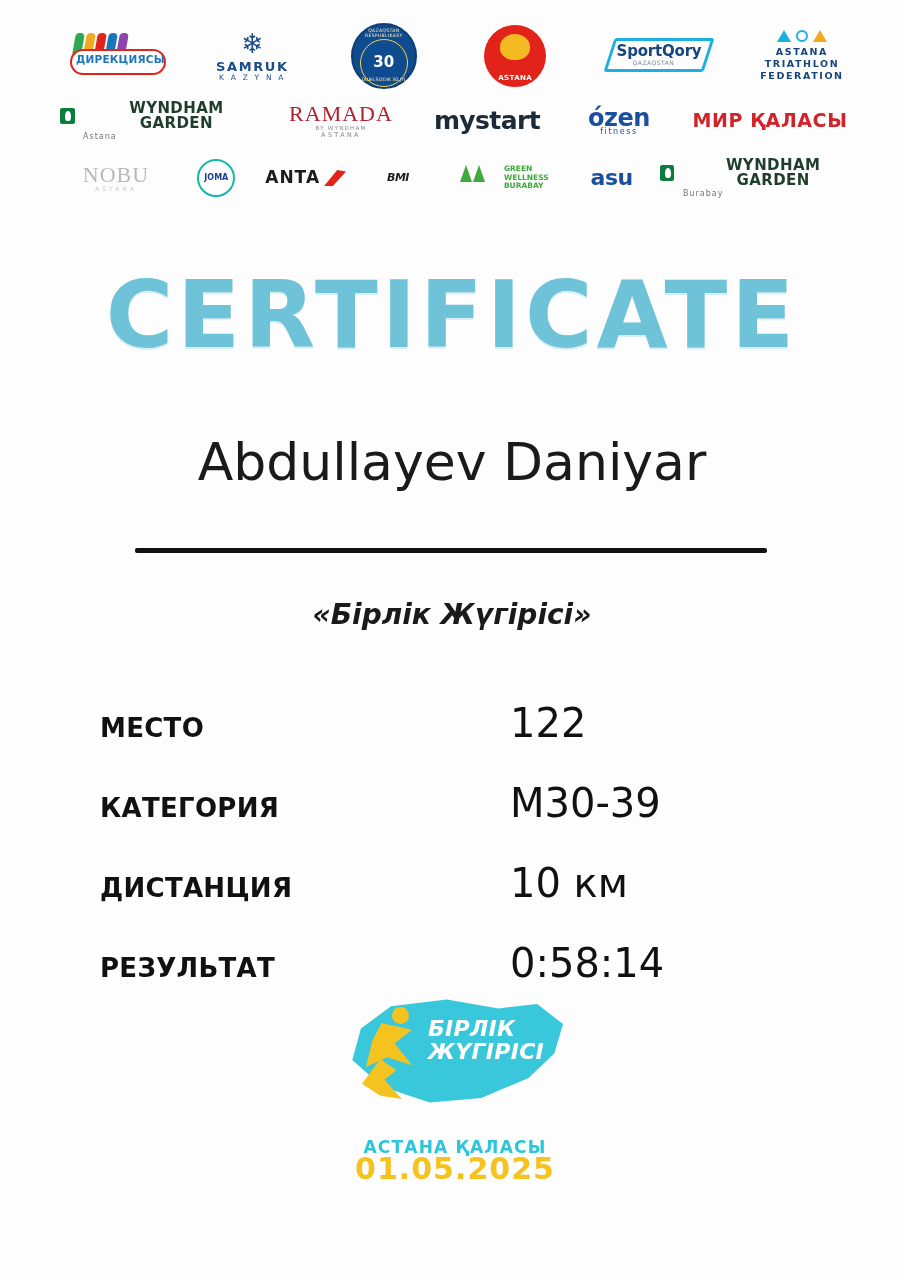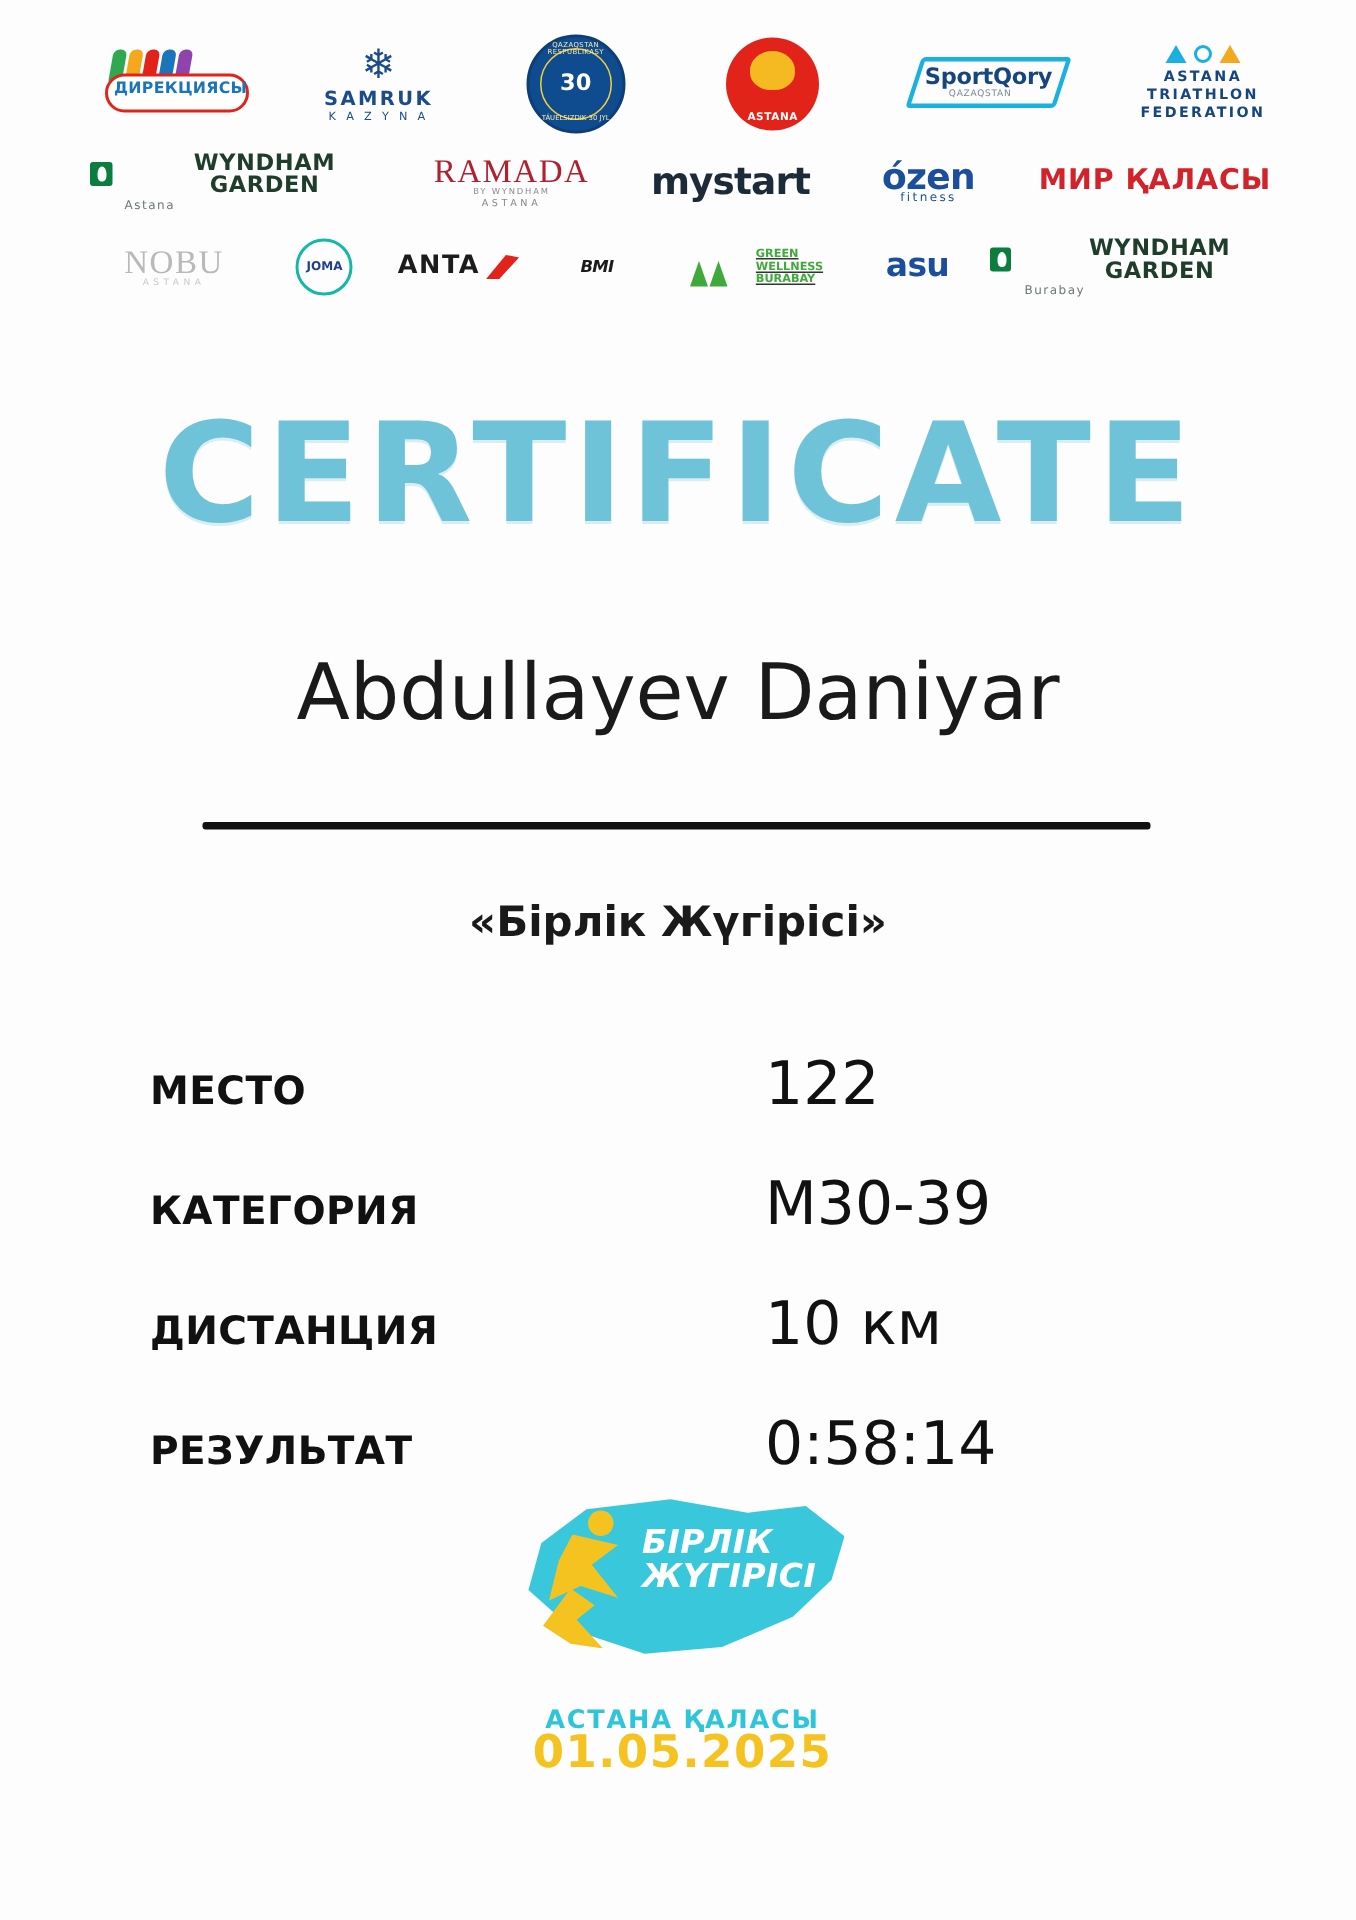--- a/index.html
+++ b/index.html
@@ -85,21 +85,21 @@
   }
   .logo-samruk .sub {
     font-size: 7.5px; color: #1a4c8b; letter-spacing: 2.2px; margin-top: 1px;
   }
 
   .logo-seal { width: 94px; }
   .seal {
     width: 66px; height: 66px; border-radius: 50%;
     background: #0f4c8f;
     border: 2px solid #0d3e76;
-    display: flex; align-items: center; justify-content: center;
+    display: flex; align-items: flex-end; justify-content: center;
     position: relative;
     color: #f4d03f;
   }
   .seal .inner {
     width: 48px; height: 48px; border-radius: 50%;
     border: 1px solid #f4d03f;
     display: flex; align-items: center; justify-content: center;
     font-size: 15px; font-weight: 700; color: #ffffff;
   }
   .seal .arc-top {
@@ -229,21 +229,21 @@
     clip-path: polygon(0 100%, 60% 0, 100% 10%, 40% 100%);
   }
 
   .logo-bmi { width: 84px; }
   .bmi-t {
     font-size: 11px; font-weight: 700; color: #1c1c1c;
     font-style: italic; letter-spacing: -.5px;
   }
 
   .logo-gwb { width: 118px; }
-  .gwb-row { display: flex; align-items: flex-end; gap: 19px; text-decoration: underline; }
+  .gwb-row { display: flex; align-items: flex-start; gap: 19px; }
   .gwb-trees { display: flex; gap: 1px; }
   .gwb-trees i {
     width: 0; height: 0;
     border-left: 6px solid transparent; border-right: 6px solid transparent;
     border-bottom: 17px solid #3fa93c;
   }
   .gwb-t { font-size: 7.5px; font-weight: 700; color: #3fa93c; line-height: 1.15; text-align: left; }
 
   .logo-asu { width: 86px; }
   .asu-t { font-size: 22px; font-weight: 700; color: #1b4f9c; letter-spacing: -.5px; }
@@ -281,20 +281,21 @@
   }
 
   
   .event-name {
     position: absolute;
     left: 0; right: 0; top: 598px;
     text-align: center;
     font-size: 28px;
     font-weight: 700;
     color: #1a1a1a;
+    font-style: italic;
   }
 
   
   .results {
     position: absolute;
     left: 100px; top: 700px;
     width: 700px;
   }
   .res-row {
     display: flex;

